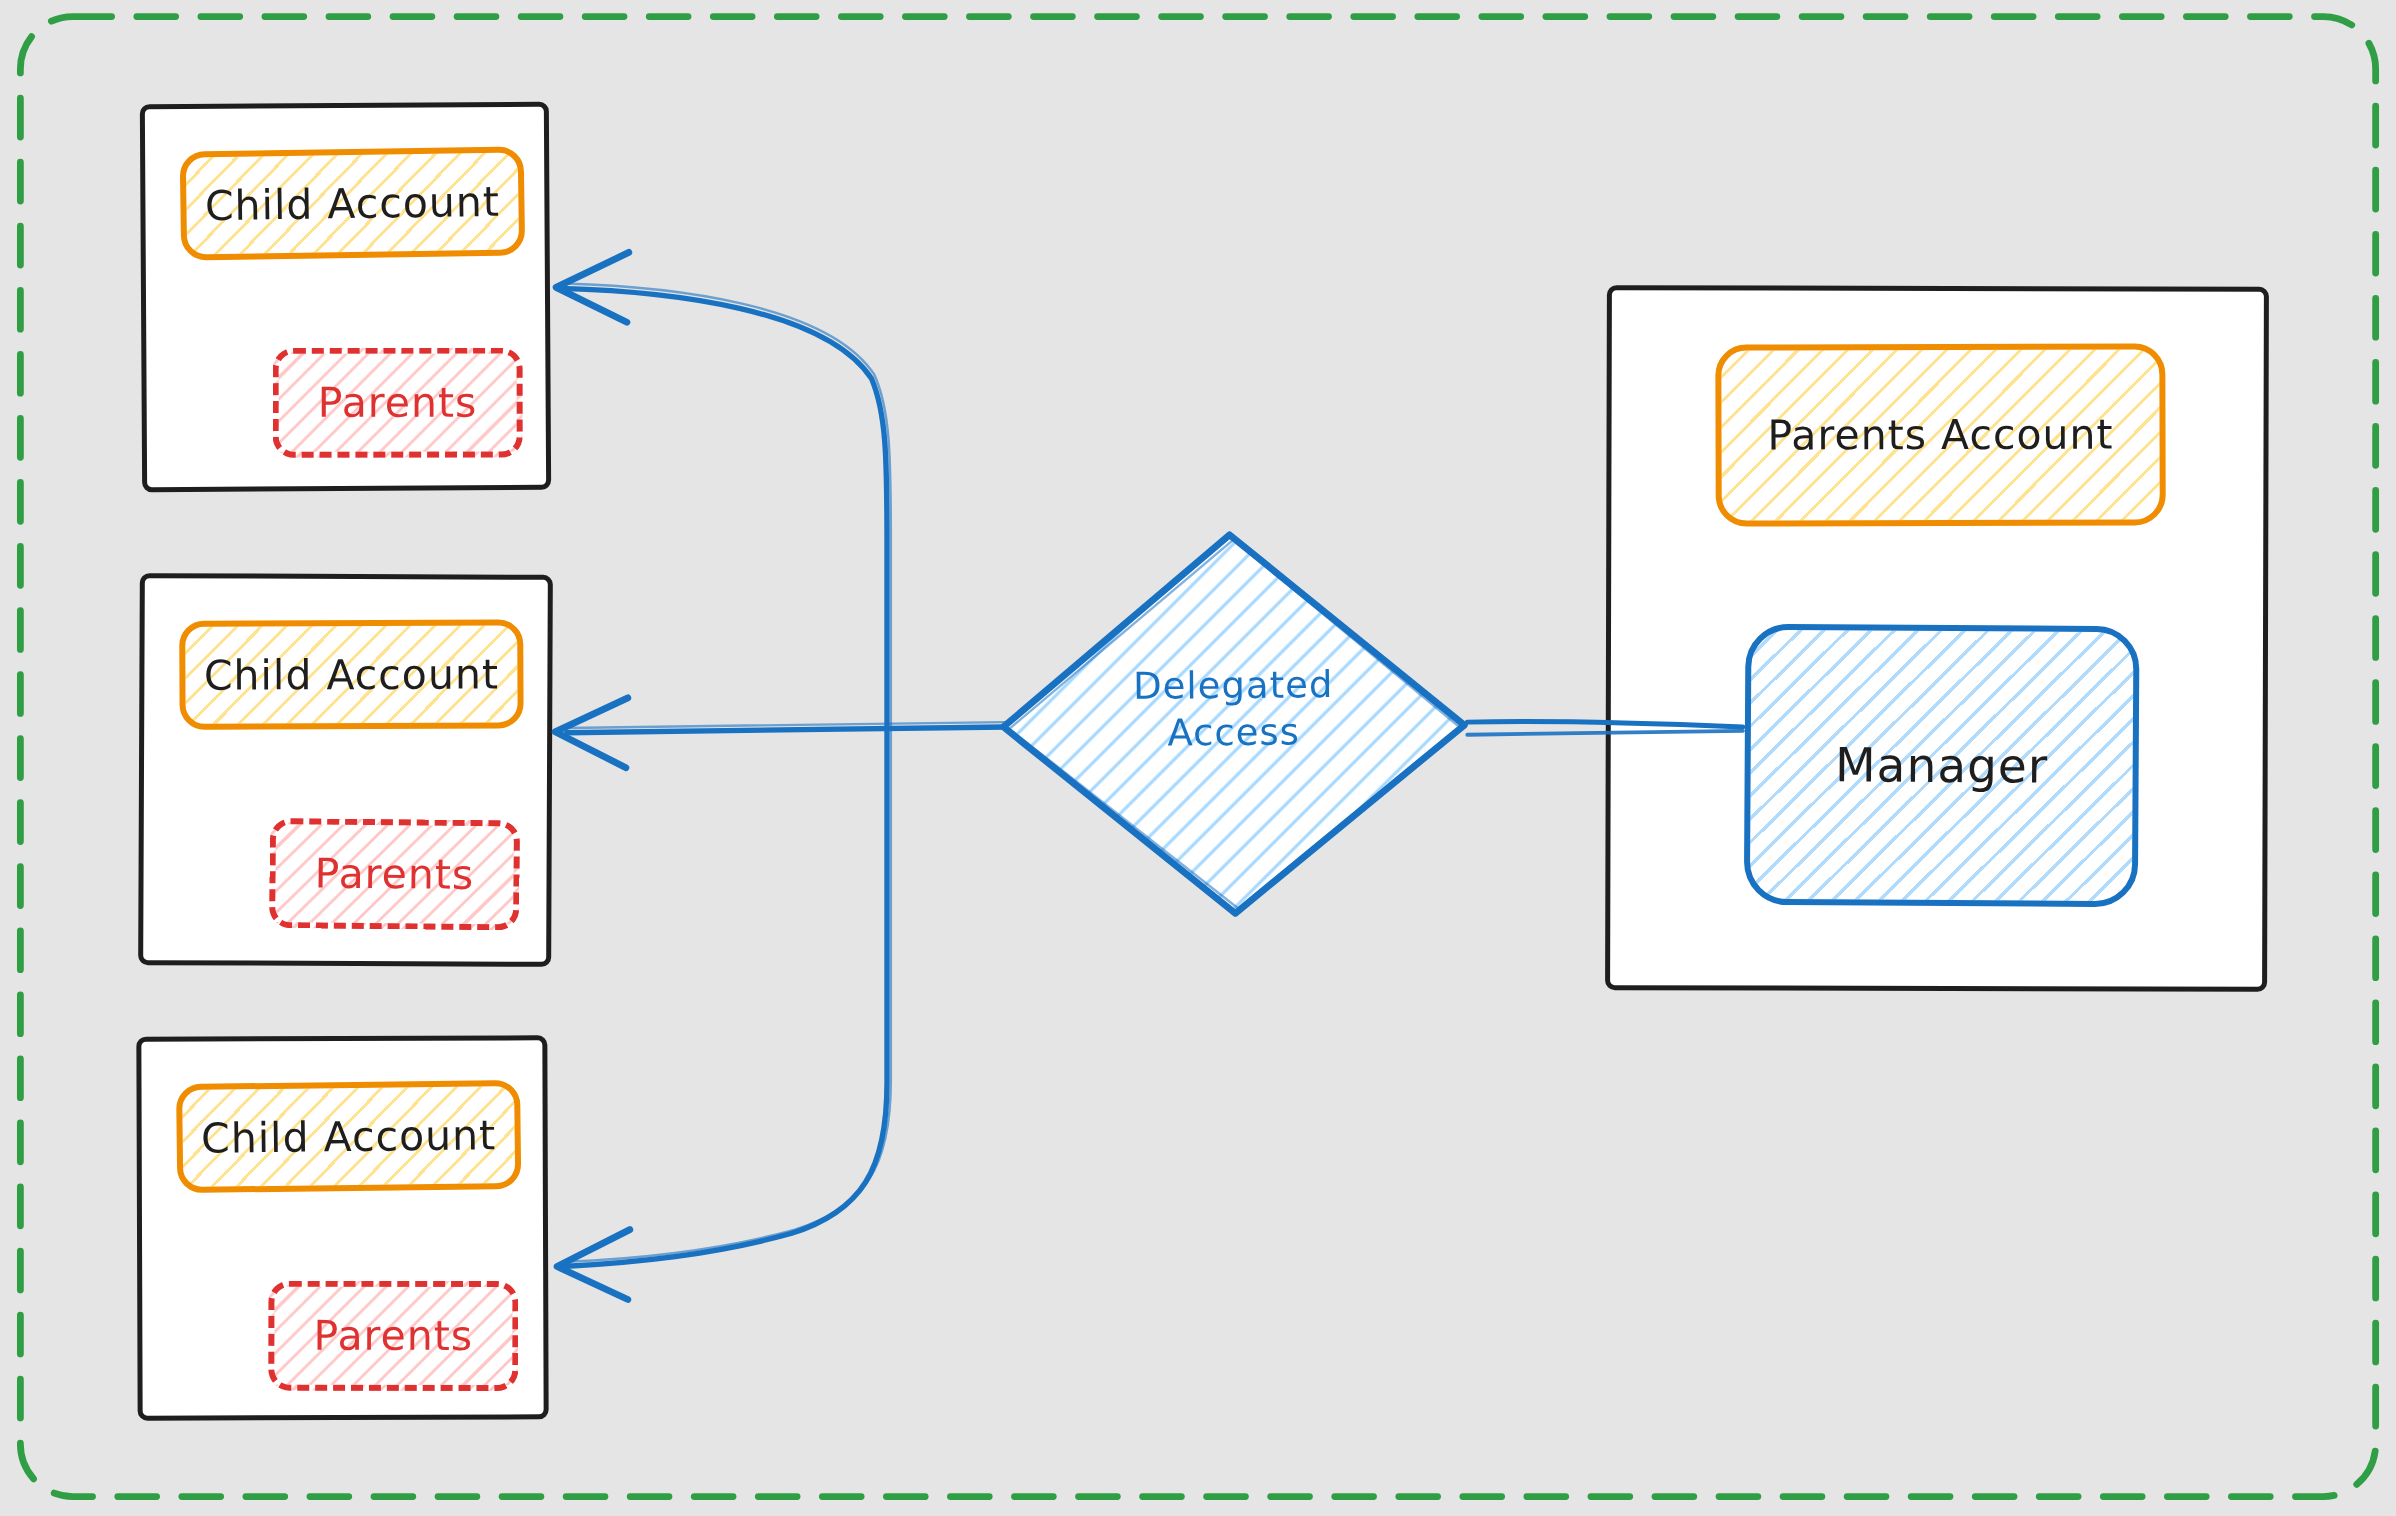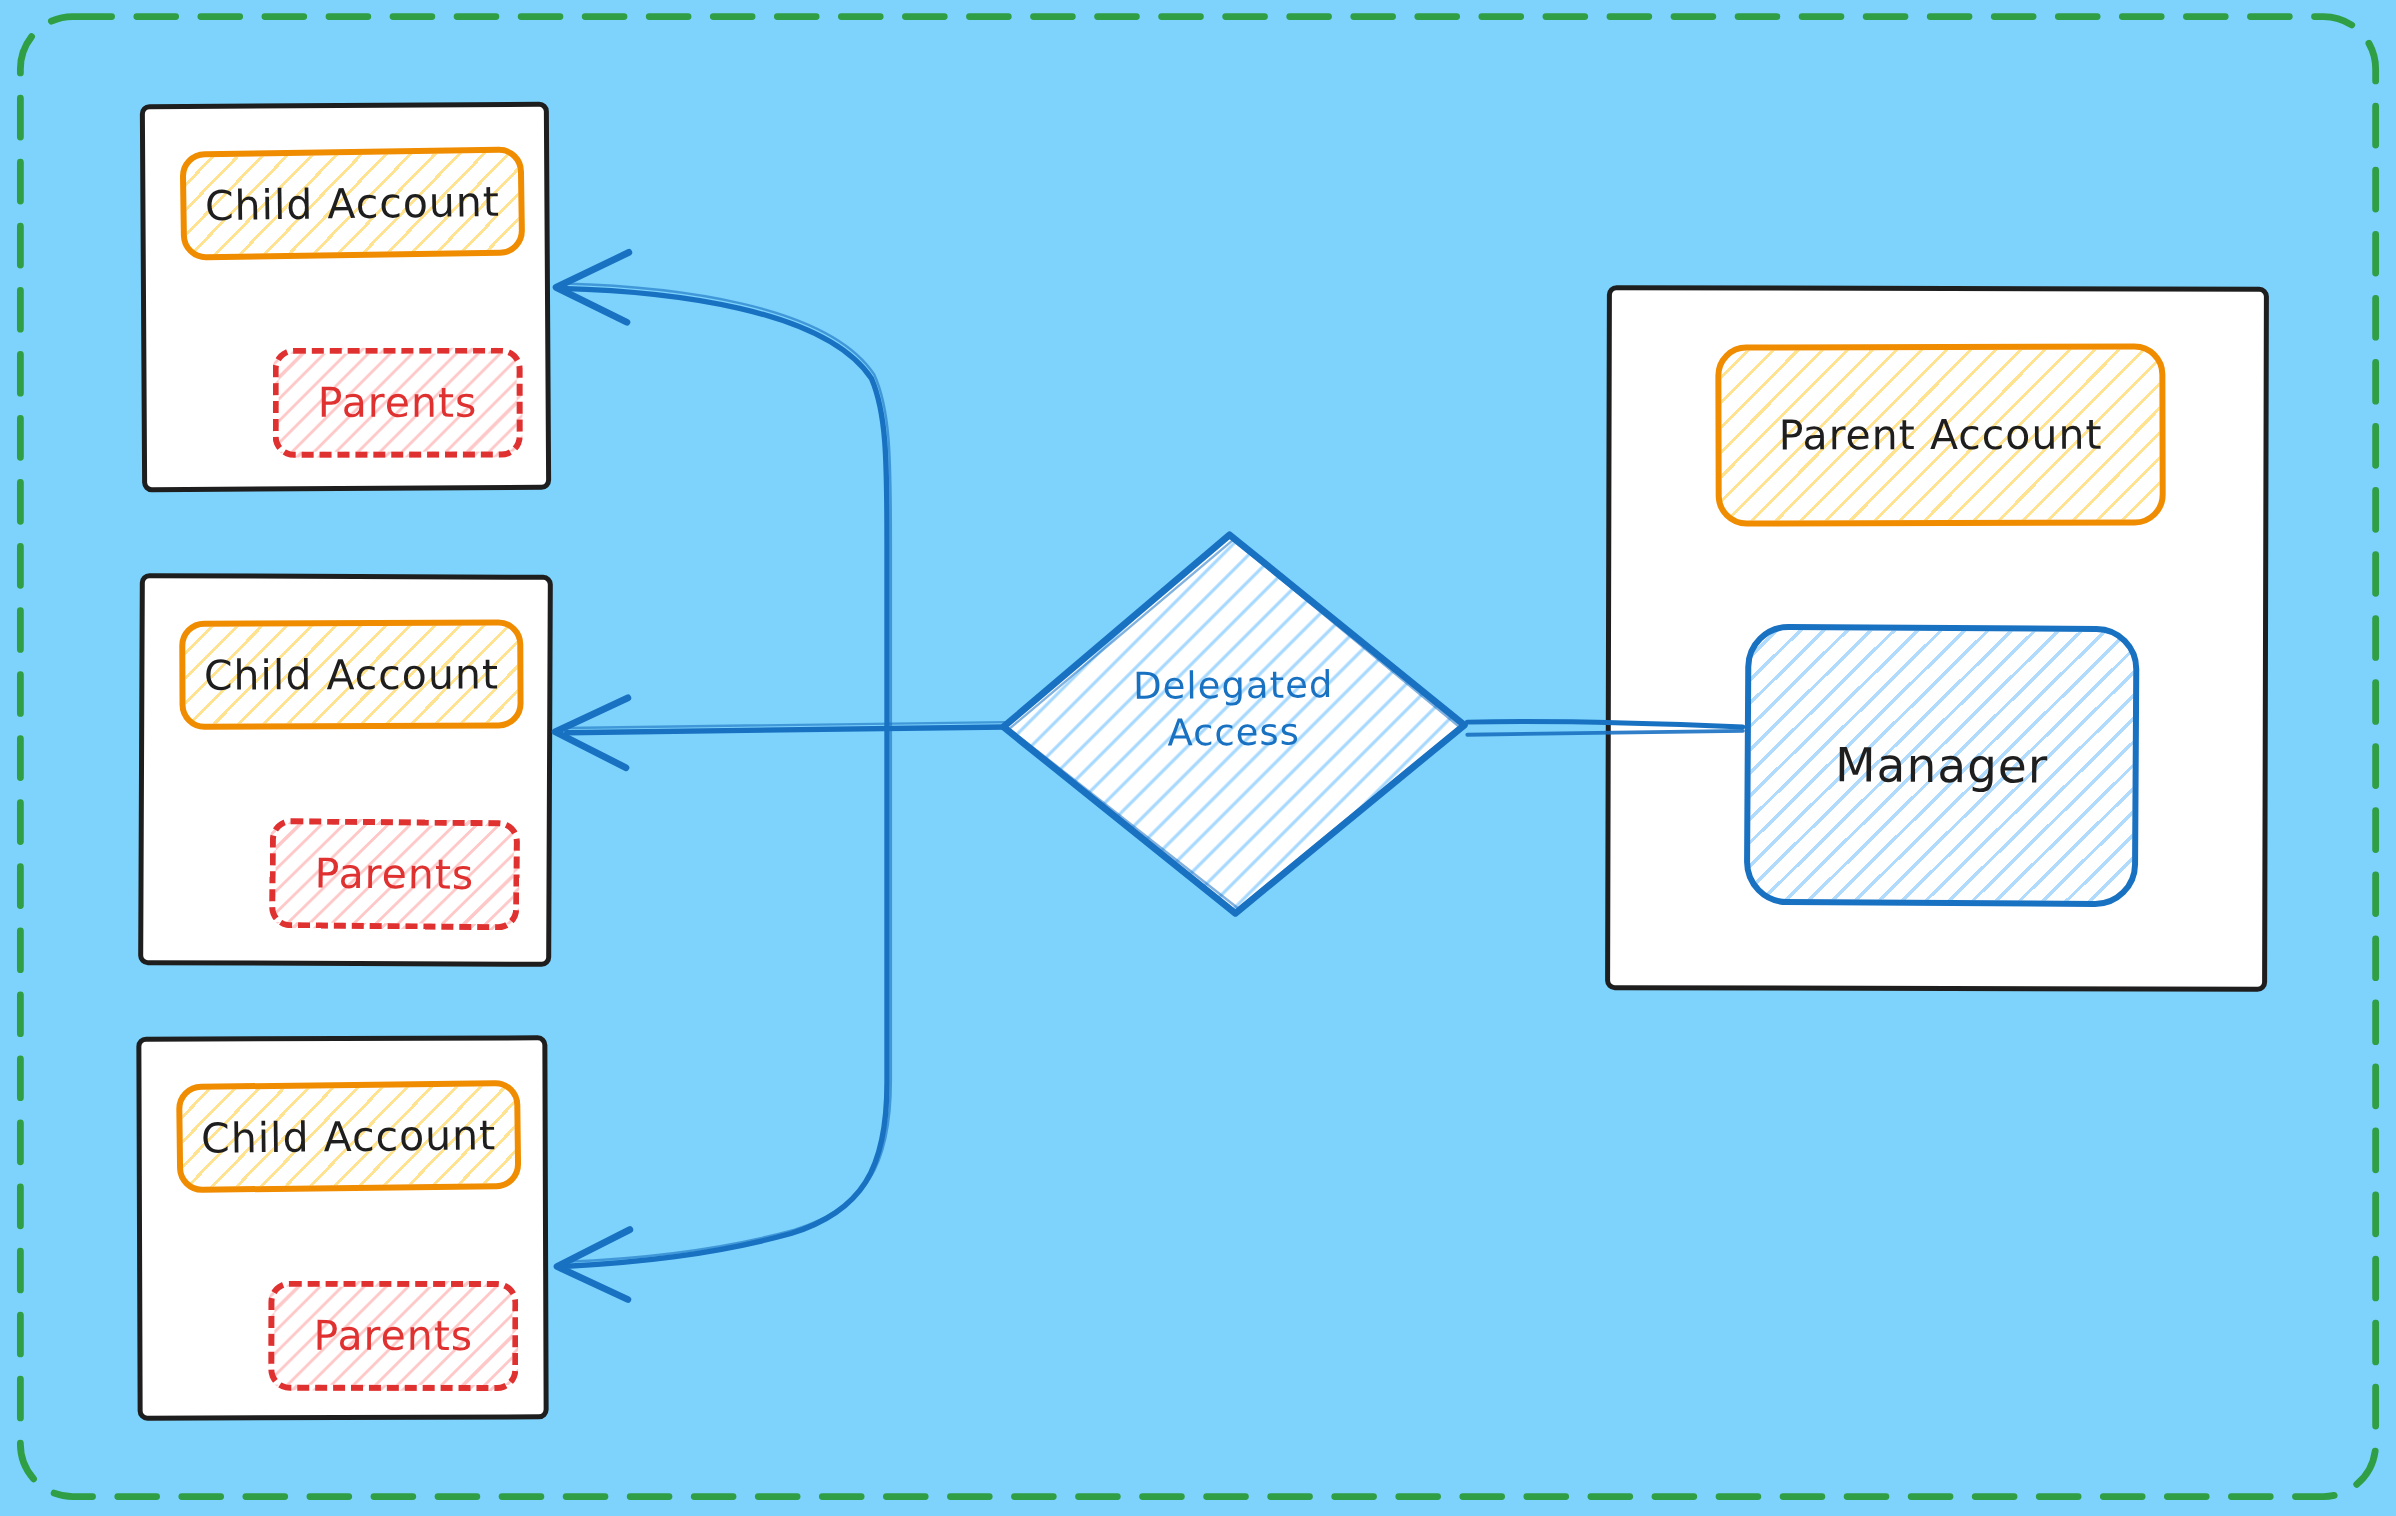--- a/index.html
+++ b/index.html
@@ -1,20 +1,20 @@
 <!DOCTYPE html>
 <html><head>
 <meta charset="utf-8">
 <style>
   html, body { margin: 0; padding: 0; background: #ffffff; }
   #canvas {
     position: relative;
     width: 2397px;
     height: 1517px;
-    background: #7dd3fc;
+    background: #e5e5e5;
     overflow: hidden;
     font-family: "DejaVu Sans", sans-serif;
     color: #1e1e1e;
   }
 
   
   .outer-box {
     position: absolute;
     background: #ffffff;
     border: 5.8px solid #1e1e1e;
@@ -124,21 +124,21 @@
     <div class="pill account-pill child-title">
       <span>Child Account</span>
     </div>
     <div class="pill parents-pill child-parents">
       <span>Parents</span>
     </div>
   </div>
 
   <div class="outer-box" id="parent-box">
     <div class="pill account-pill" id="parent-title">
-      <span>Parent Account</span>
+      <span>Parents Account</span>
     </div>
     <div class="pill manager-pill" id="manager-node">
       <span>Manager</span>
     </div>
   </div>
 
   <div id="decision-label">
     <div>Delegated</div>
     <div>Access</div>
   </div>

